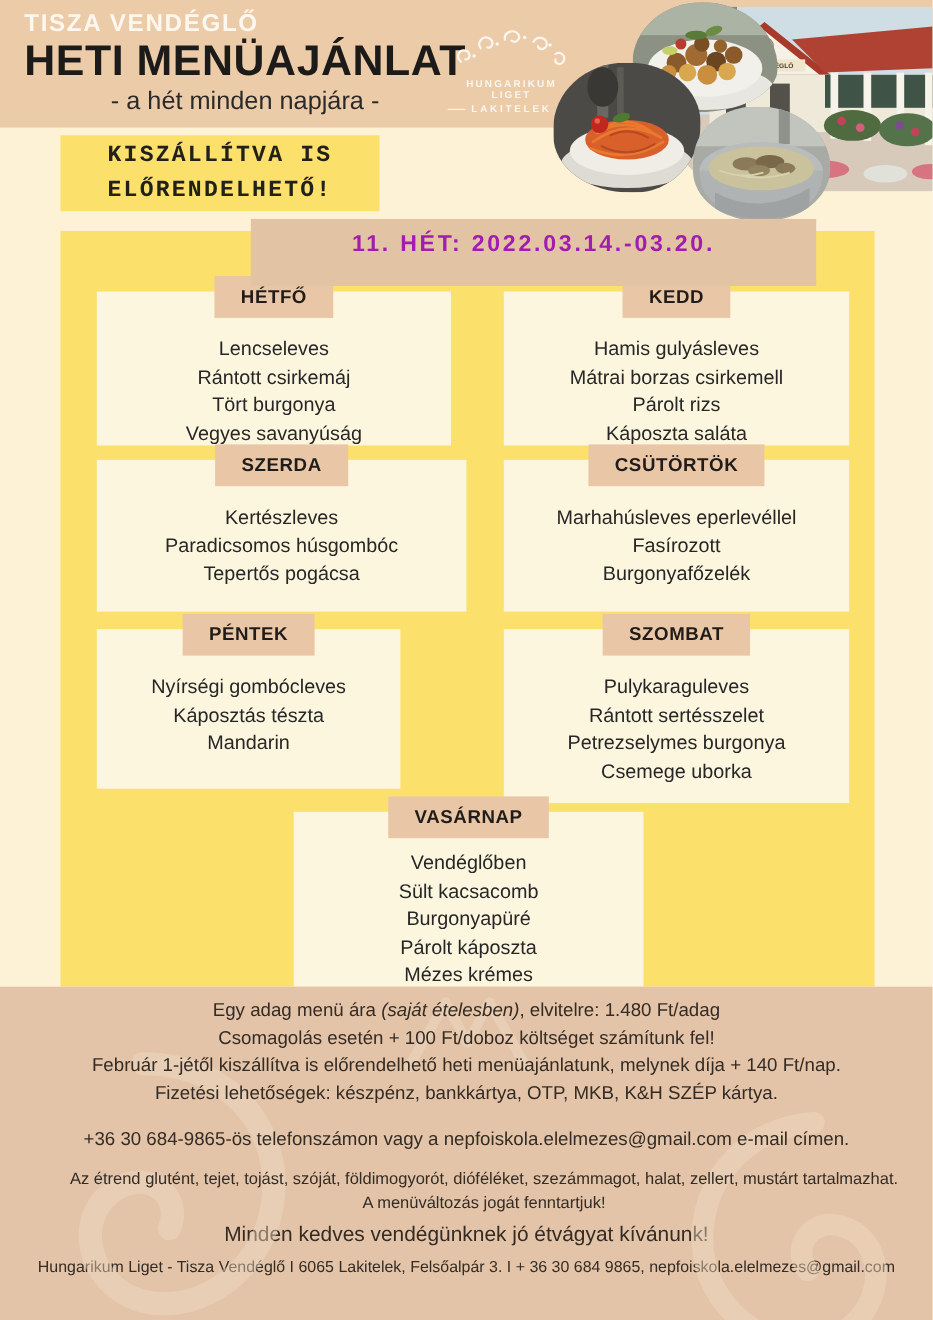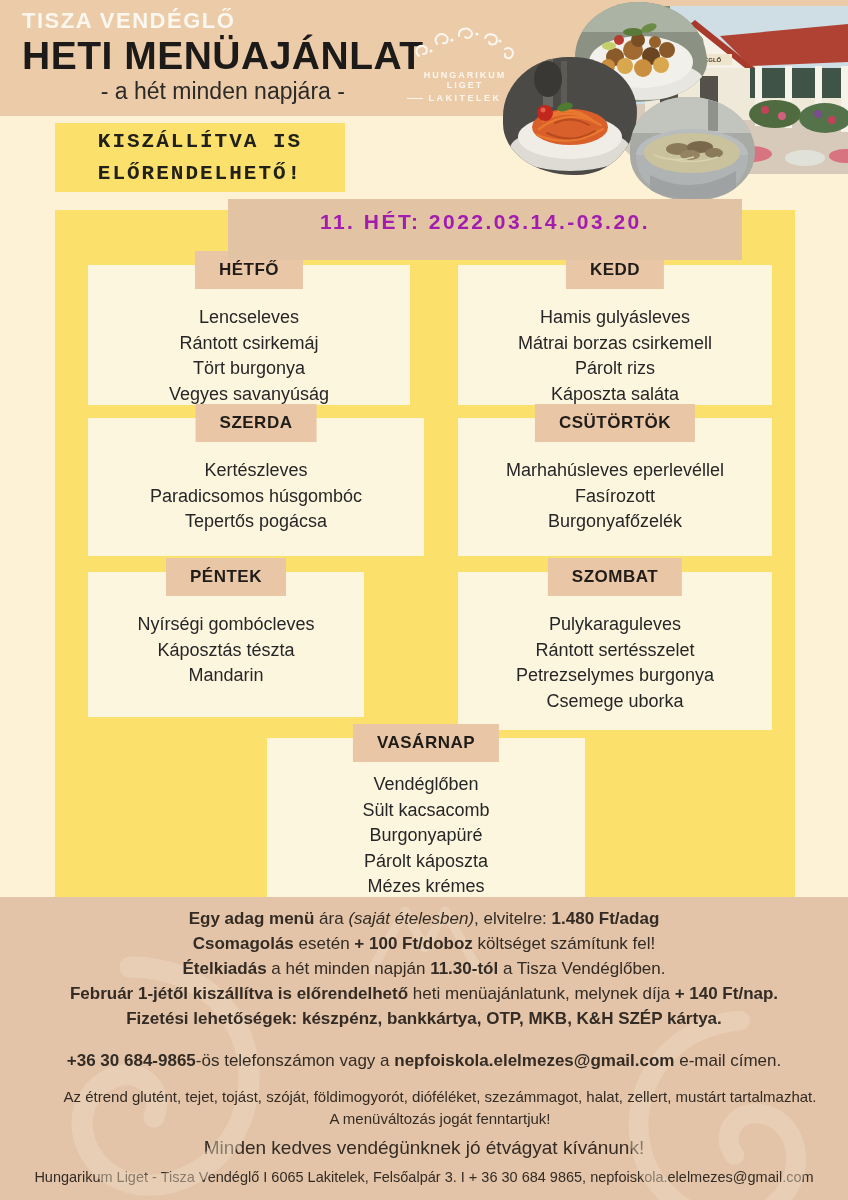--- a/index.html
+++ b/index.html
@@ -43,21 +43,21 @@
   .day-tab span { color:#201c19; font-size:17px; font-weight:800; letter-spacing:0.5px; }
   .items { margin-top:40px; }
   .items div { color:#262626; font-size:18px; font-weight:500; line-height:1.42; }
   .sunday .items { margin-top:34px; }
 
   
   .footer { position:absolute; left:0; top:897px; width:848px; height:303px; background:#e3c4a8; z-index:8;
             text-align:center; color:#332b24; }
   .footer .orn { position:absolute; opacity:0.45; pointer-events:none; }
   .fline { position:relative; font-size:17px; line-height:25px; }
-  .fline .b { font-weight:700; }
+  .fline .b { font-weight:400; }
   .fline .i { font-style:italic; }
   .pricing { padding-top:9px; }
   .ordering { margin-top:17px; }
   .allergen { margin-top:13px;margin-left:32px; }
   .allergen .fline { font-size:15px; line-height:22px; }
   .wish { margin-top:7px; font-size:19px; font-weight:500; }
   .contact { margin-top:10px; font-size:14.5px; }
 </style>
 </head>
 <body>
@@ -279,21 +279,20 @@
     <svg class="orn" style="left:590px;top:90px" width="300" height="280" viewBox="0 0 100 100">
       <path d="M50,12 C22,14 8,40 16,62 C24,82 48,90 62,78 C74,68 72,50 60,46 C50,42 42,52 48,60" fill="none" stroke="#f0dcc4" stroke-width="7" stroke-linecap="round"></path>
     </svg>
     <svg class="orn" style="left:360px;top:-4px" width="130" height="90" viewBox="0 0 130 90">
       <path d="M10,80 L45,18 L65,55 L85,18 L120,80" fill="none" stroke="#efdbc3" stroke-width="9" stroke-linejoin="round"></path>
     </svg>
 
     <div class="pricing">
       <div class="fline"><span class="b">Egy adag menü</span><span>  ára </span><span class="i">(saját ételesben)</span><span>, elvitelre: </span><span class="b">1.480 Ft/adag</span></div>
       <div class="fline"><span class="b">Csomagolás</span><span> esetén </span><span class="b">+ 100 Ft/doboz</span><span> költséget számítunk fel!</span></div>
-      <div class="fline"><span class="b">Ételkiadás</span><span> a hét minden napján </span><span class="b">11.30-tól</span><span> a Tisza Vendéglőben.</span></div>
       <div class="fline"><span class="b">Február 1-jétől kiszállítva is előrendelhető</span><span> heti menüajánlatunk, melynek díja </span><span class="b">+ 140 Ft/nap.</span></div>
       <div class="fline"><span class="b">Fizetési lehetőségek: készpénz, bankkártya, OTP, MKB, K&amp;H SZÉP kártya.</span></div>
     </div>
 
     <div class="ordering">
       <div class="fline"><span class="b">+36 30 684-9865</span><span>-ös telefonszámon vagy a </span><span class="b">nepfoiskola.elelmezes@gmail.com</span><span> e-mail címen.</span></div>
     </div>
 
     <div class="allergen">
       <div class="fline">Az étrend glutént, tejet, tojást, szóját, földimogyorót, dióféléket, szezámmagot, halat, zellert, mustárt tartalmazhat.</div>

